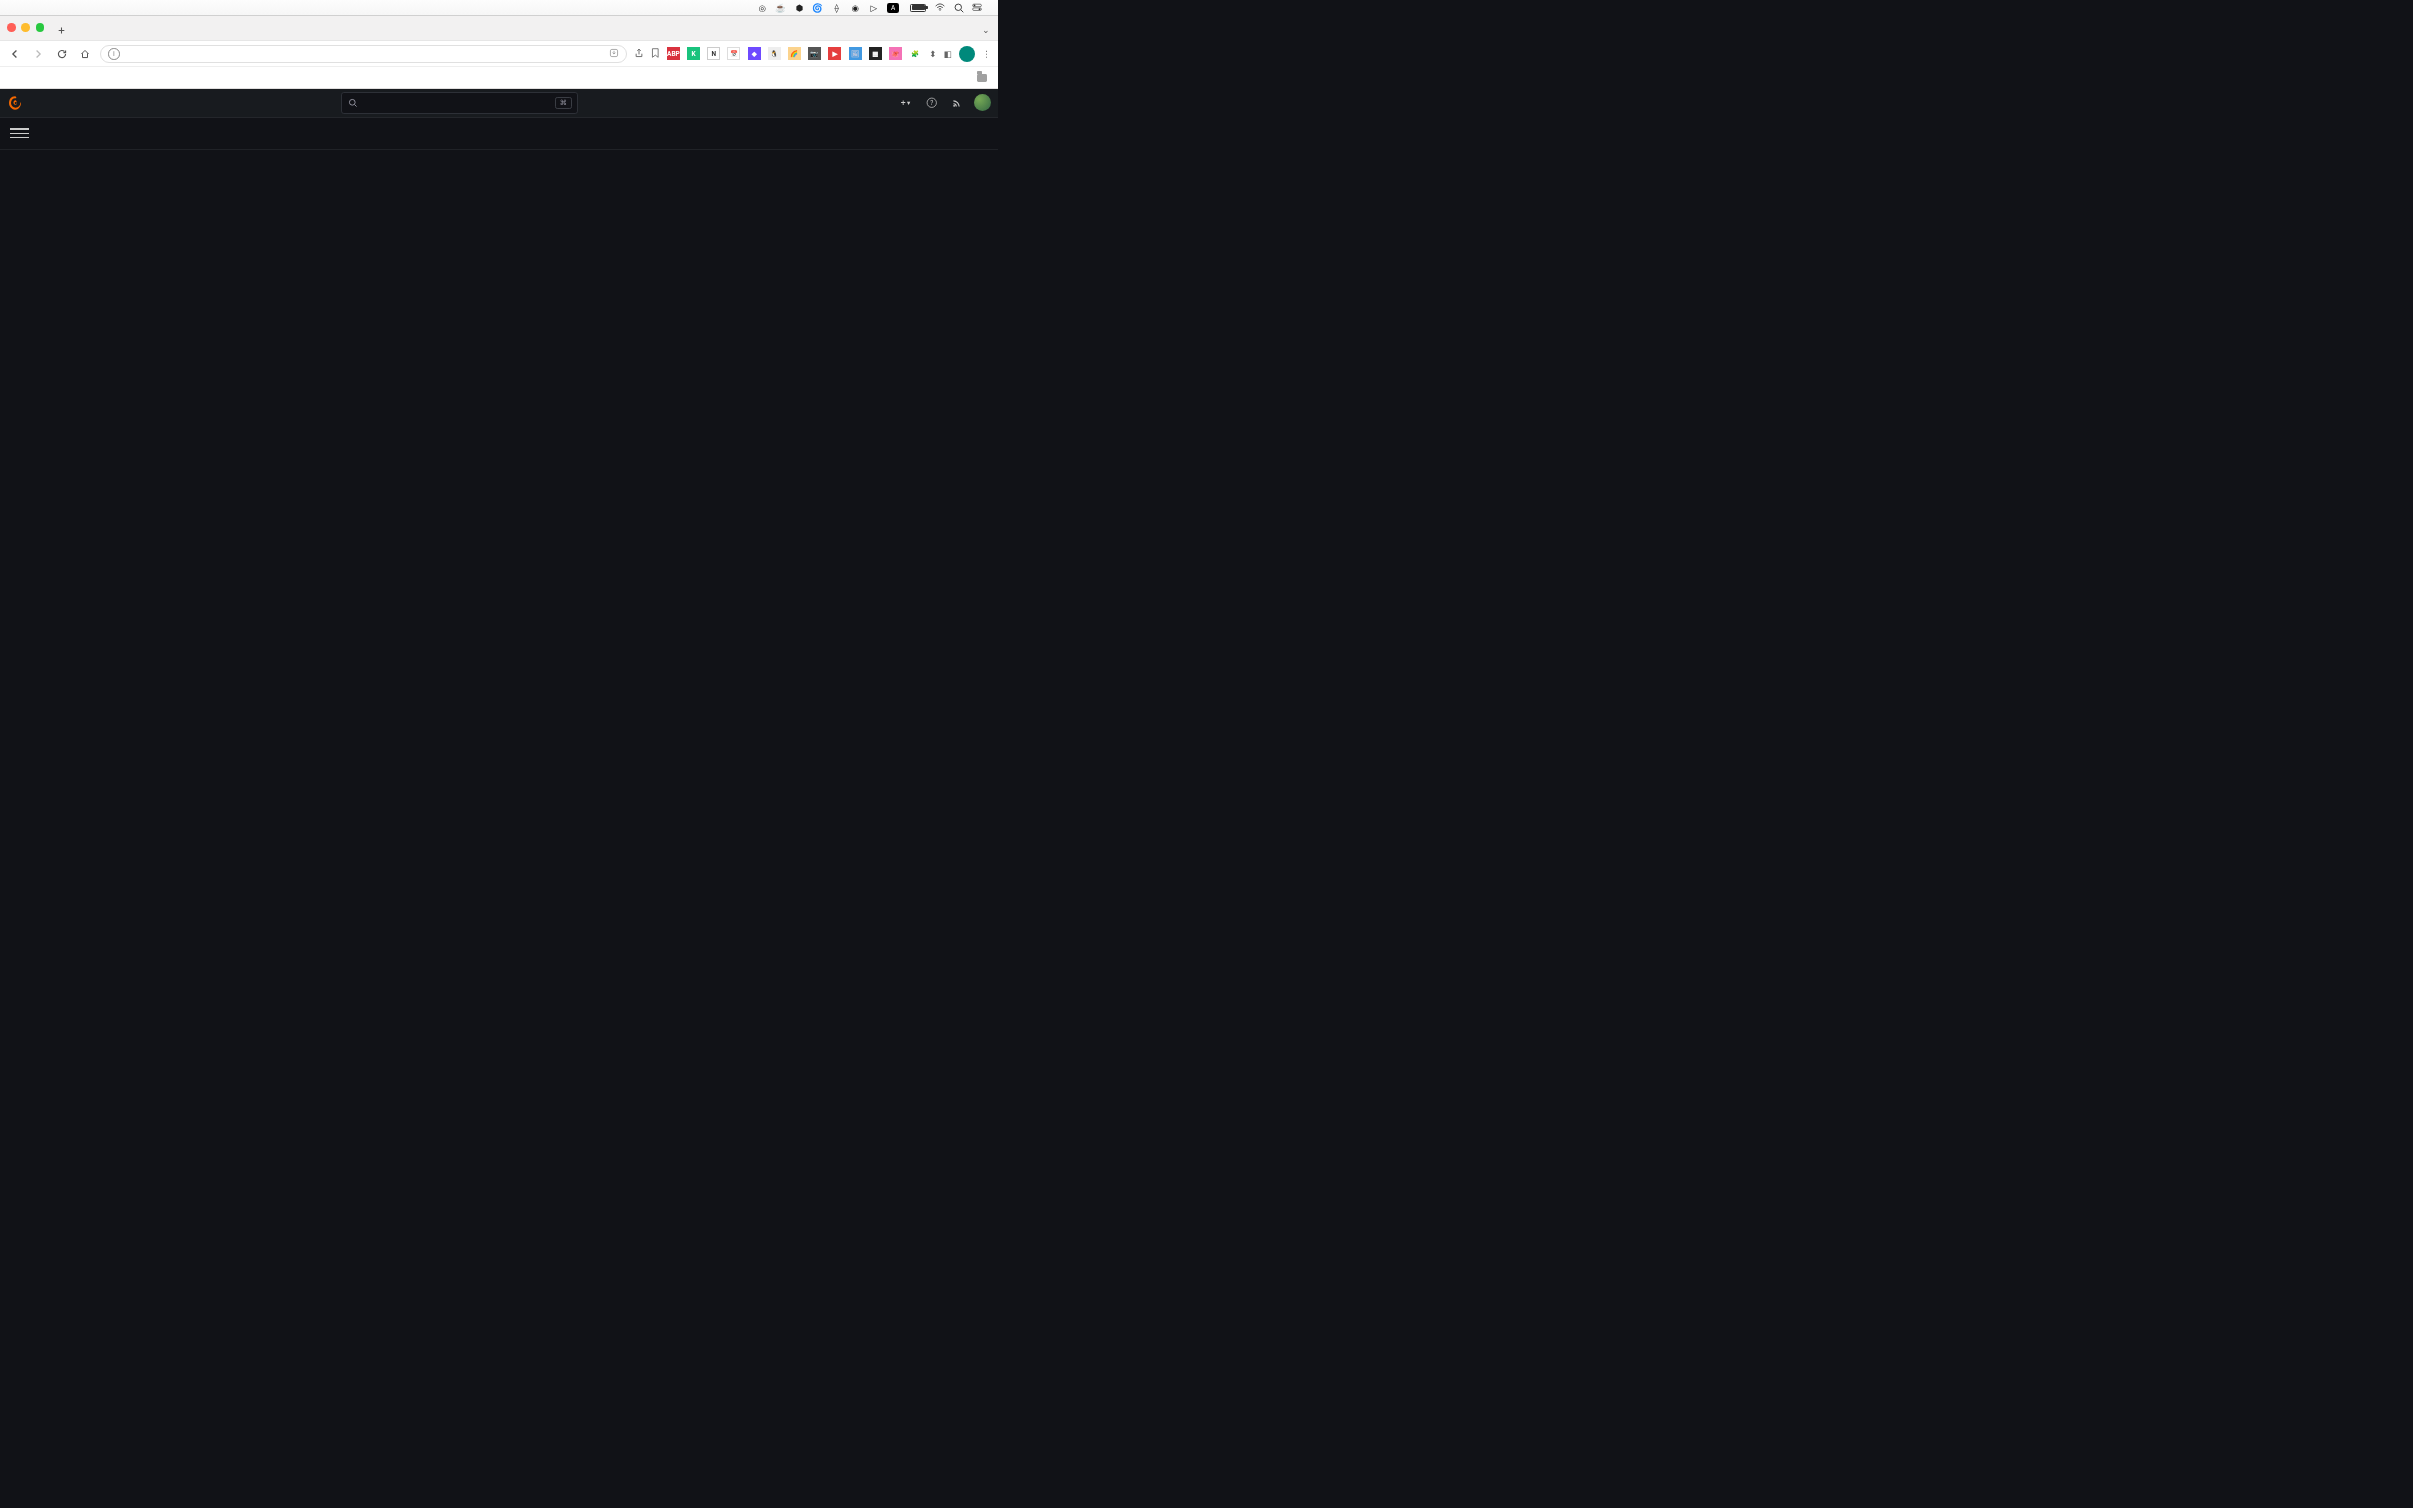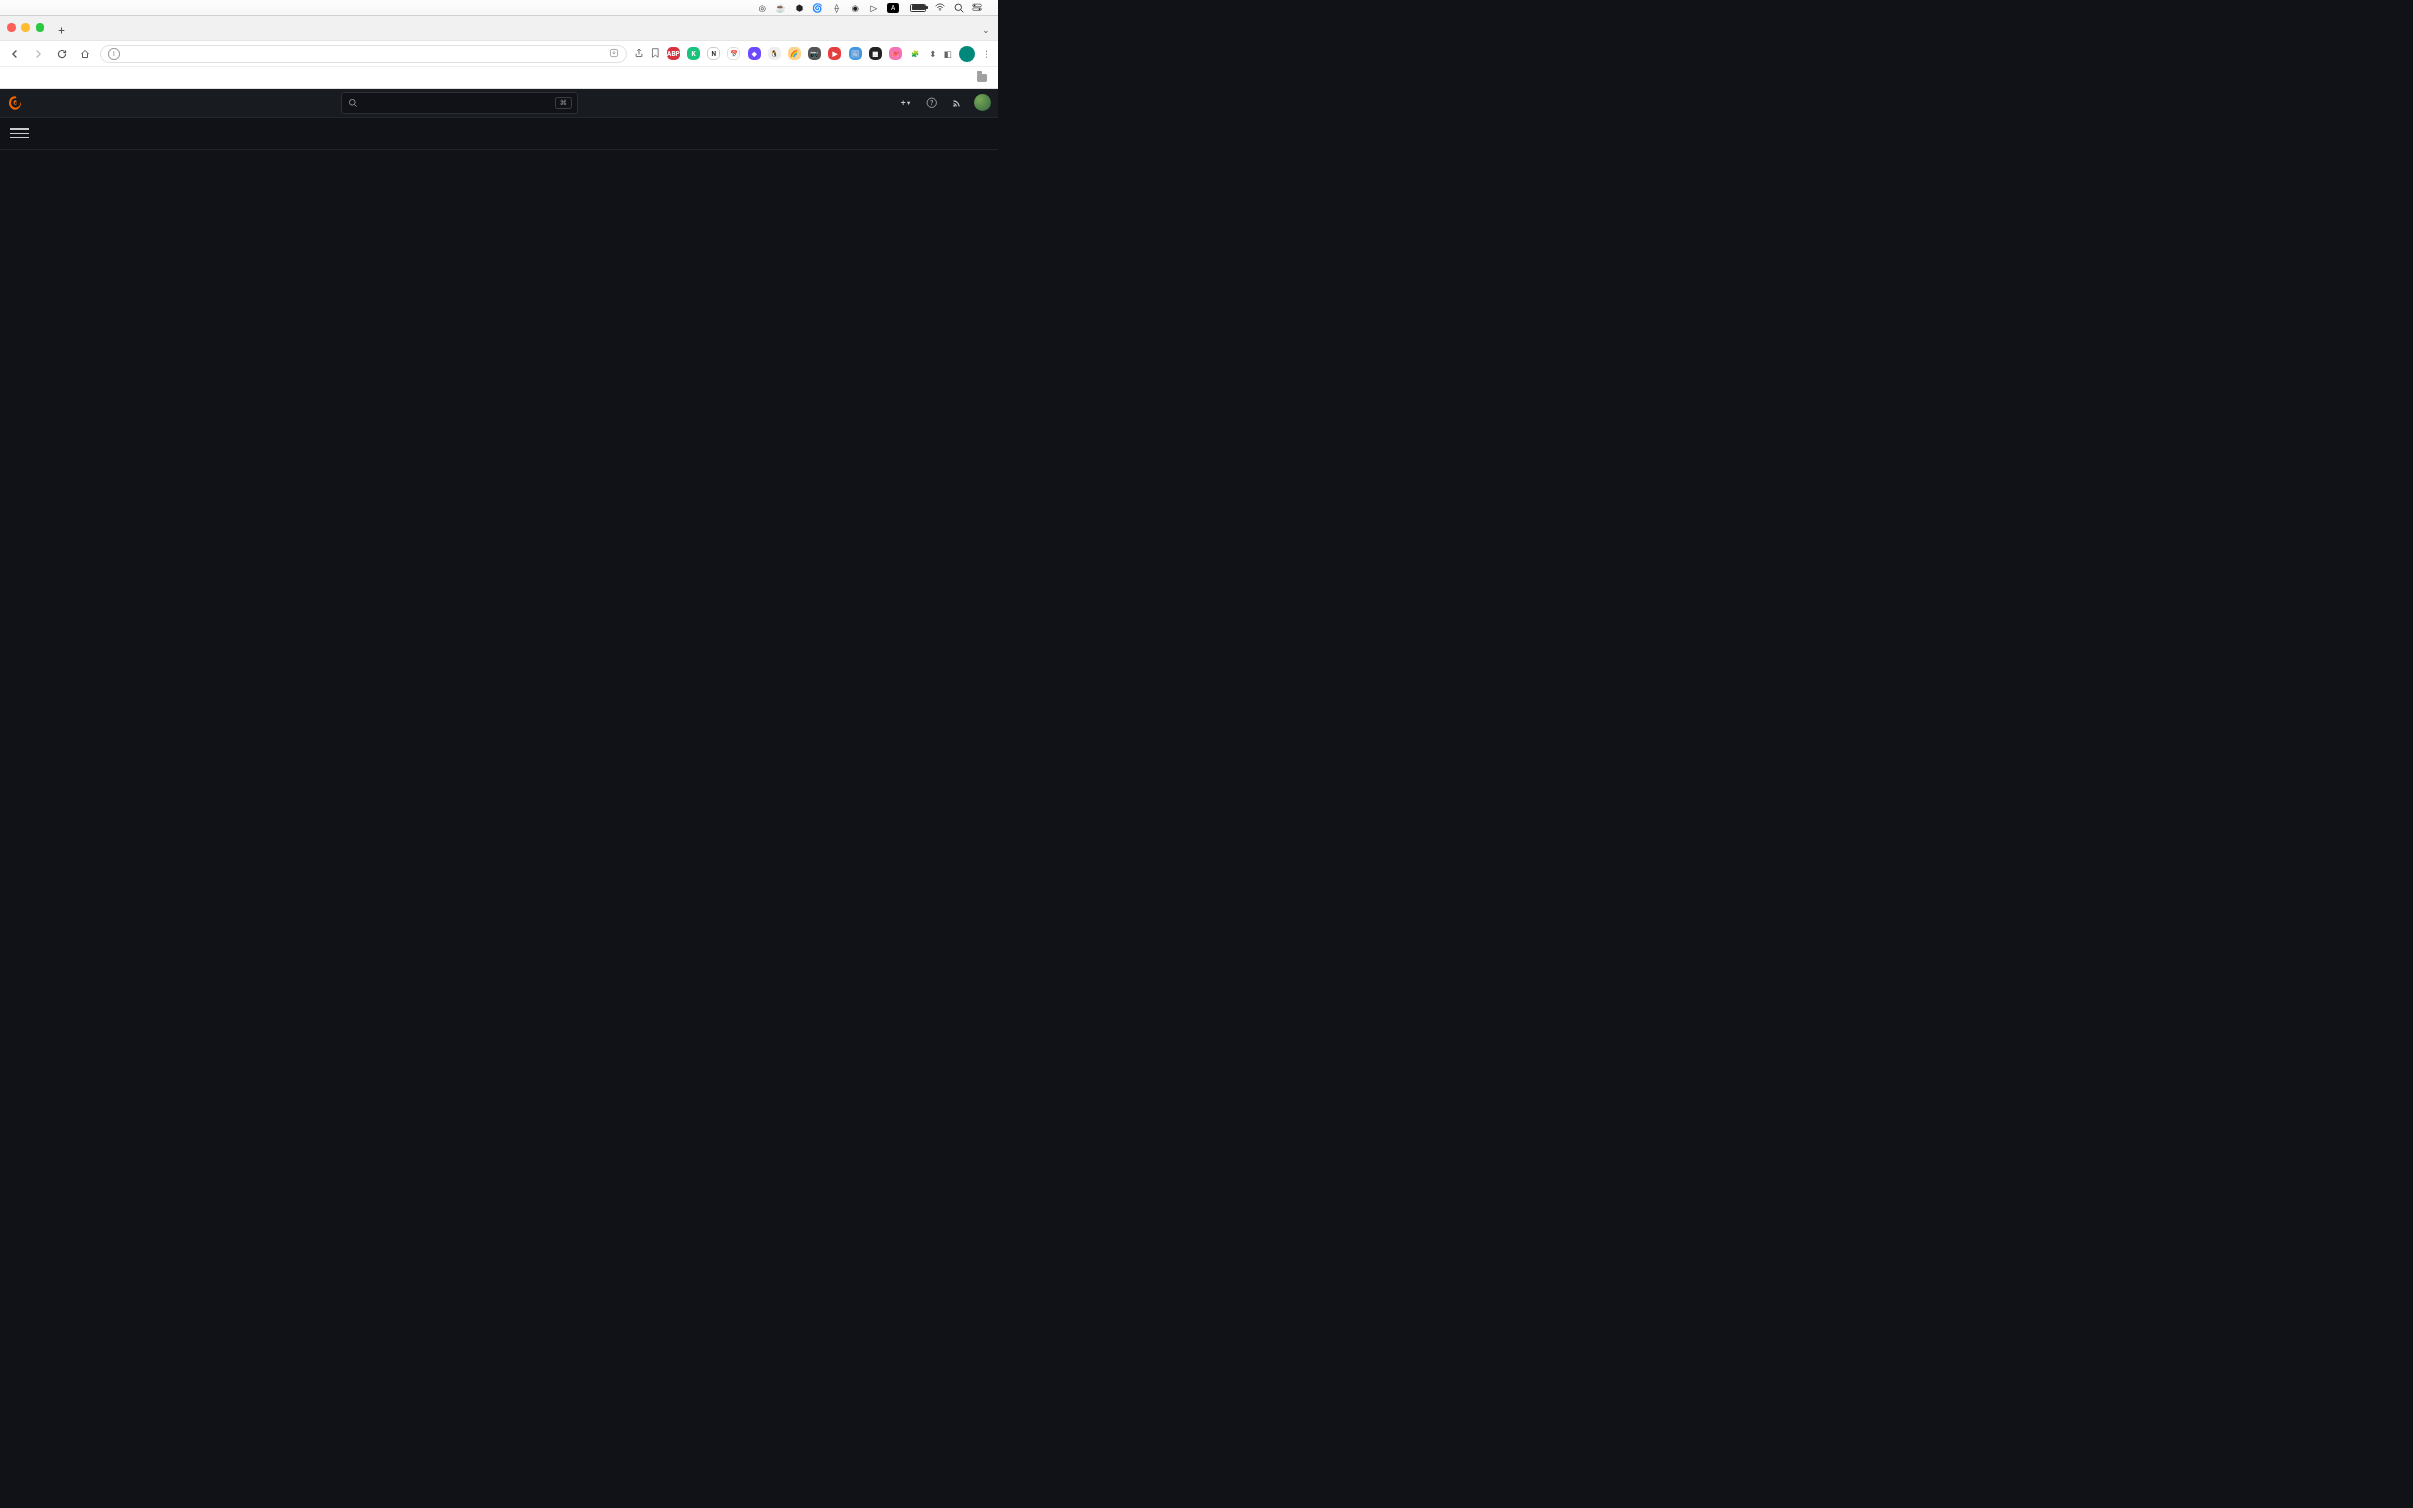--- a/index.html
+++ b/index.html
@@ -44,21 +44,21 @@
 
 .url-bar { display: flex; align-items: center; gap: 7.2px; height: 26px; padding: 0 7.2px; background: #fff; border-top: 0.7px solid #e6e6e6; }
 .url-bar .nav-btn { width: 16px; height: 16px; display: flex; align-items: center; justify-content: center; color: #555; }
 .url-bar .nav-btn.disabled { color: #bbb; }
 .addr { flex: 1; display: flex; align-items: center; gap: 4.3px; height: 18.7px; border: 0.7px solid #e0e0e0; border-radius: 10px; padding: 0 7.2px; background: #fff; font-size: 8.6px; color: #333; }
 .addr .info { width: 11.5px; height: 11.5px; border-radius: 50%; border: 0.9px solid #888; color: #888; font-size: 7.2px; display: flex; align-items: center; justify-content: center; }
 .addr .url-text { flex: 1; overflow: hidden; white-space: nowrap; }
 .addr .url-text .host { color: #999; }
 .addr .url-text .hostb { color: #222; font-weight: 500; }
 .url-right-icons { display: flex; align-items: center; gap: 7.2px; }
-.url-right-icons .ext { width: 13px; height: 13px; border-radius: 5px; display: flex; align-items: center; justify-content: center; font-size: 6.5px; font-weight: 700; }
+.url-right-icons .ext { width: 13px; height: 13px; border-radius: 0; display: flex; align-items: center; justify-content: center; font-size: 6.5px; font-weight: 700; }
 .user-avatar { width: 16px; height: 16px; border-radius: 50%; background: #00897b; color: #fff; display: flex; align-items: center; justify-content: center; font-size: 8px; font-weight: 600; }
 
 .bookmarks-bar { display: flex; align-items: center; gap: 10px; height: 21.5px; padding: 0 7.2px; background: #fff; border-top: 0.7px solid #eee; font-size: 8px; color: #444; }
 .bookmarks-bar .bm { display: flex; align-items: center; gap: 3.6px; white-space: nowrap; }
 .bookmarks-bar .folder { width: 10px; height: 8px; background: #a0a0a0; border-radius: 1.4px; position: relative; }
 .bookmarks-bar .folder::before { content: ""; position: absolute; top: -2.2px; left: 0; width: 4.3px; height: 2.9px; background: #a0a0a0; border-radius: 0.7px 0.7px 0 0; }
 .bookmarks-bar .right { margin-left: auto; display: flex; align-items: center; gap: 7.2px; }
 
 
 .gf-topbar { height: 29px; background: #181b1f; display: flex; align-items: center; padding: 0 7.2px; gap: 7.2px; border-bottom: 0.7px solid #24262b; }

